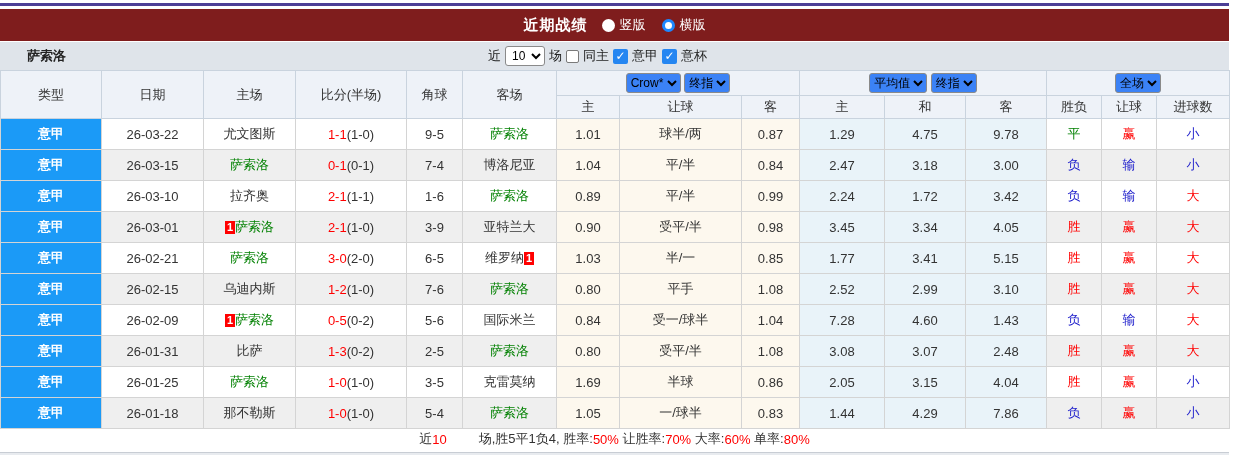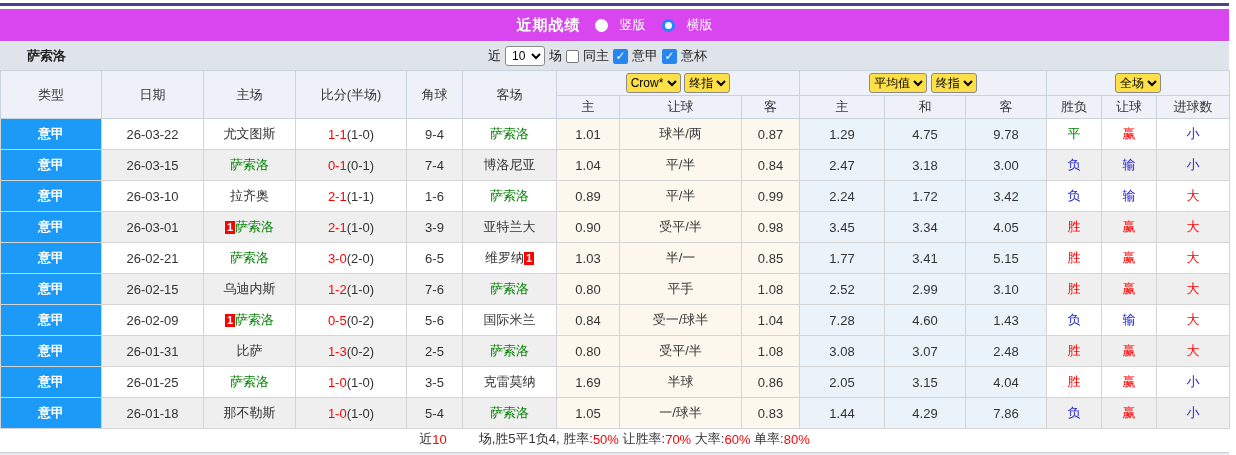--- a/index.html
+++ b/index.html
@@ -1,39 +1,39 @@
 <!DOCTYPE html>
 <html><head>
 <meta charset="utf-8">
 <style>
   * { margin:0; padding:0; box-sizing:border-box; }
   html,body { width:1236px; height:455px; background:#fff; font-family:"Liberation Sans","DejaVu Sans",sans-serif; overflow:hidden; }
   .page { width:1229px; }
 
   .top-thin-line { height:3px; background:#4c3f96; margin-top:3px; }
-  .title-bar { height:32px; background:#d946ef; margin-top:3px; display:flex; align-items:center; justify-content:center; gap:14px; color:#fff; }
+  .title-bar { height:32px; background:#7f1d1d; margin-top:3px; display:flex; align-items:center; justify-content:center; gap:14px; color:#fff; }
   .title-bar .title { font-size:15px; font-weight:bold; letter-spacing:1px; }
   .radio-group { display:flex; align-items:center; gap:16px; font-size:13px; }
-  .radio-item { display:flex; align-items:center; gap:12px; cursor:pointer;text-align:center; }
+  .radio-item { display:flex; align-items:center; gap:5px; cursor:pointer;text-align:center; }
   .radio-dot { width:13px; height:13px; border-radius:50%; background:#fff; display:inline-block; }
   .radio-dot.selected { background:#fff; border:3.5px solid #1e88ff; }
 
   .toolbar { height:28px; background:#dfe4ea; margin-top:1px; position:relative; font-size:13px; color:#222; }
   .team-name { position:absolute; left:27px; top:0; line-height:28px; font-weight:bold; }
   .filter-controls { position:absolute; left:488px; top:0; height:28px; display:flex; align-items:center; gap:4px; }
   .filter-controls select { font-size:12px; height:20px; border:1px solid #8a8a8a; border-radius:3px; background:#fff; padding:0 2px; }
   .cb { width:13px; height:13px; background:#fff; border:1px solid #7a7a7a; display:inline-block; vertical-align:-2px; border-radius:2px; }
   .cb.checked { width:15px; height:15px; background:#2586f1; border:none; color:#fff; font-size:12px; font-weight:bold; line-height:15px; text-align:center; vertical-align:-3px; }
 
   table { border-collapse:collapse; table-layout:fixed; width:1229px; font-size:13px; color:#333; }
   th, td { border:1px solid #d4d4d4; text-align:center; overflow:hidden; white-space:nowrap; }
   thead th { background:#eef2f8; border-color:#c9d3de; font-weight:normal; }
   tr.hdr-a th { height:25px; }
   tr.hdr-b th { height:23px; }
-  thead select { font-size:12px; height:20px; border:1px solid #8a8a8a; border-radius:3px; background:#fde047; }
+  thead select { font-size:12px; height:20px; border:1px solid #8a8a8a; border-radius:3px; background:#3b82f6; }
   tbody td { height:31px; background:#fff; }
   tbody tr:nth-child(even) td { background:#efefef; }
   tbody td.col-type,
   tbody tr:nth-child(even) td.col-type { background:#1b9af7; color:#fff; font-weight:bold; }
   tbody td.tint-cream, tbody tr:nth-child(even) td.tint-cream { background:#fdf8ee; }
   tbody td.tint-blue,  tbody tr:nth-child(even) td.tint-blue  { background:#e9f3f9; }
 
   .c-red { color:#ff0000; }
   .c-blue { color:#2222cc; }
   .c-green { color:#008000; }
@@ -128,21 +128,21 @@
         <th>让球</th>
         <th>进球数</th>
       </tr>
     </thead>
     <tbody>
         <tr>
           <td class="col-type"><span>意甲</span></td>
           <td><span class="c-dark">26-03-22</span></td>
           <td><span class="c-dark">尤文图斯</span></td>
           <td><span class="c-red">1-1</span><span class="c-dark">(1-0)</span></td>
-          <td><span class="c-dark">9-4</span></td>
+          <td><span class="c-dark">9-5</span></td>
           <td><span class="c-green">萨索洛</span></td>
           <td class="tint-cream"><span class="c-dark">1.01</span></td>
           <td class="tint-cream"><span class="c-dark">球半/两</span></td>
           <td class="tint-cream"><span class="c-dark">0.87</span></td>
           <td class="tint-blue"><span class="c-dark">1.29</span></td>
           <td class="tint-blue"><span class="c-dark">4.75</span></td>
           <td class="tint-blue"><span class="c-dark">9.78</span></td>
           <td><span class="c-green">平</span></td>
           <td><span class="c-red">赢</span></td>
           <td><span class="c-blue">小</span></td>

